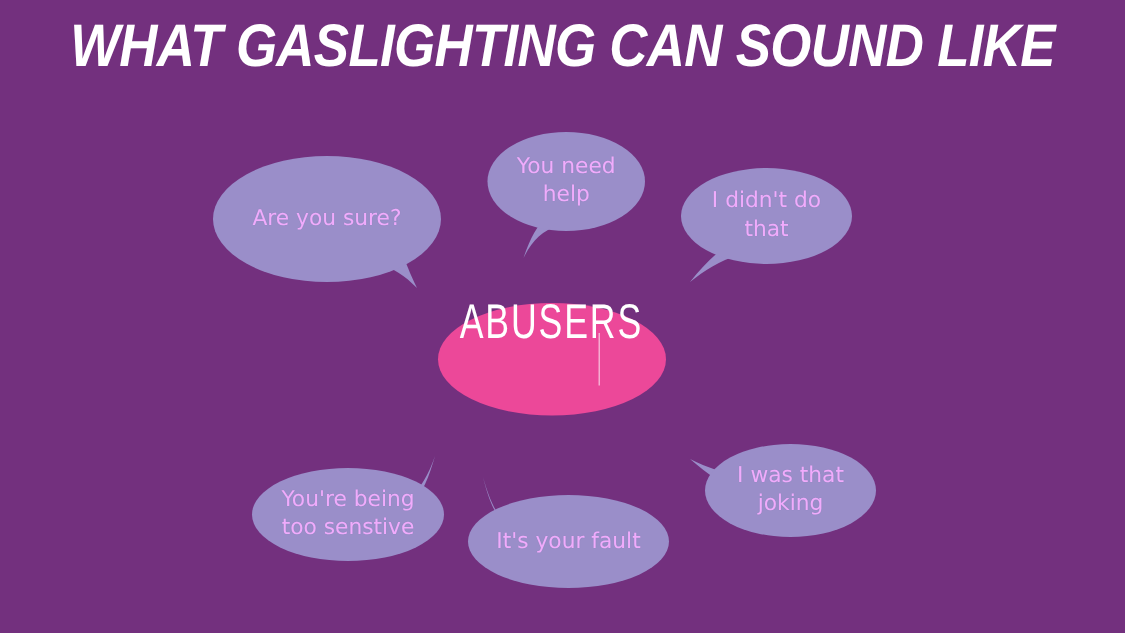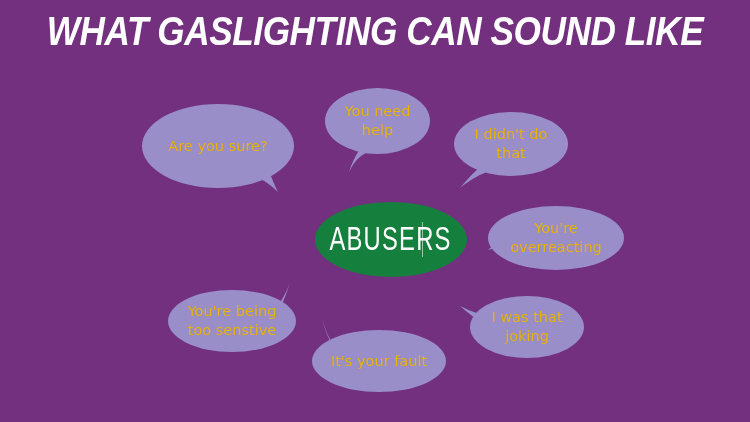--- a/index.html
+++ b/index.html
@@ -36,28 +36,27 @@
     letter-spacing: -0.5px;
     transform: scaleX(0.88);
     transform-origin: center top;
     white-space: nowrap;
     line-height: 1.05;
   }
 
   
   #center-node {
     position: absolute;
-    left: 315px;
+    left: 292px;
     top: 202px;
     width: 152px;
     height: 75px;
     border-radius: 50%;
-    background: #15803d;
+    background: #ec4899;
     display: flex;
-    align-items: center;
     justify-content: center;
   }
   #center-label {
     color: #FFFFFF;
     font-family: "Liberation Sans Narrow", "Liberation Sans", sans-serif;
     font-size: 29px;
     font-weight: normal;
     letter-spacing: 1.5px;
     transform: scaleX(0.82) scaleY(1.12);
     white-space: nowrap;
@@ -84,21 +83,21 @@
   .bubble-text {
     position: absolute;
     left: 0;
     top: 0;
     width: 100%;
     height: 100%;
     display: flex;
     align-items: center;
     justify-content: center;
     text-align: center;
-    color: #eab308;
+    color: #f0abfc;
     font-family: "DejaVu Sans", sans-serif;
     font-size: 14.5px;
     line-height: 1.28;
     padding: 0 10px;
     box-sizing: border-box;
     pointer-events: none;
     text-shadow: 0 0 1px rgba(0,0,0,0.07);
   }
   .bubble-text span {
     display: block;
@@ -143,34 +142,22 @@
     </svg>
     <div class="bubble-text">
       <div>
         <span>I didn't do</span>
         <span>that</span>
       </div>
     </div>
   </div>
 
 
-  <div class="bubble" style="left:488px; top:206px; width:136px; height:64px;">
-    <svg width="136" height="64" viewBox="0 0 136 64">
-      <path d="M30 26 C 20 28, 10 34, 0 44 C 12 40, 22 42, 30 46 Z" fill="#9A8EC9"></path>
-      <ellipse cx="68" cy="32" rx="68" ry="32" fill="#9A8EC9"></ellipse>
-    </svg>
-    <div class="bubble-text">
-      <div>
-        <span>You're</span>
-        <span>overreacting</span>
-      </div>
-    </div>
-  </div>
 
-  <div class="bubble" style="left:168px; top:290px; width:128px; height:62px;">
+  <div class="bubble" style="left:168px; top:312px; width:128px; height:62px;">
     <svg width="128" height="62" viewBox="0 0 128 62">
       <path d="M104 22 C 112 14, 118 4, 122 -8 C 118 6, 114 16, 106 26 Z" fill="#9A8EC9"></path>
       <ellipse cx="64" cy="31" rx="64" ry="31" fill="#9A8EC9"></ellipse>
     </svg>
     <div class="bubble-text">
       <div>
         <span>You're being</span>
         <span>too senstive</span>
       </div>
     </div>

